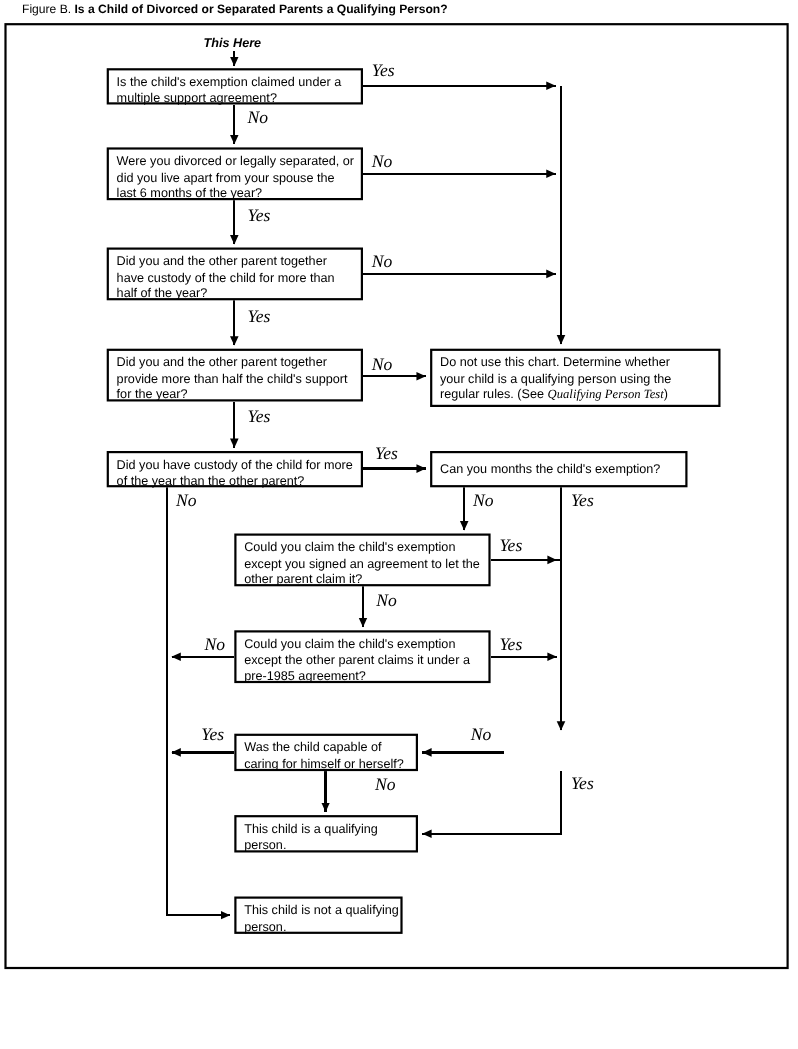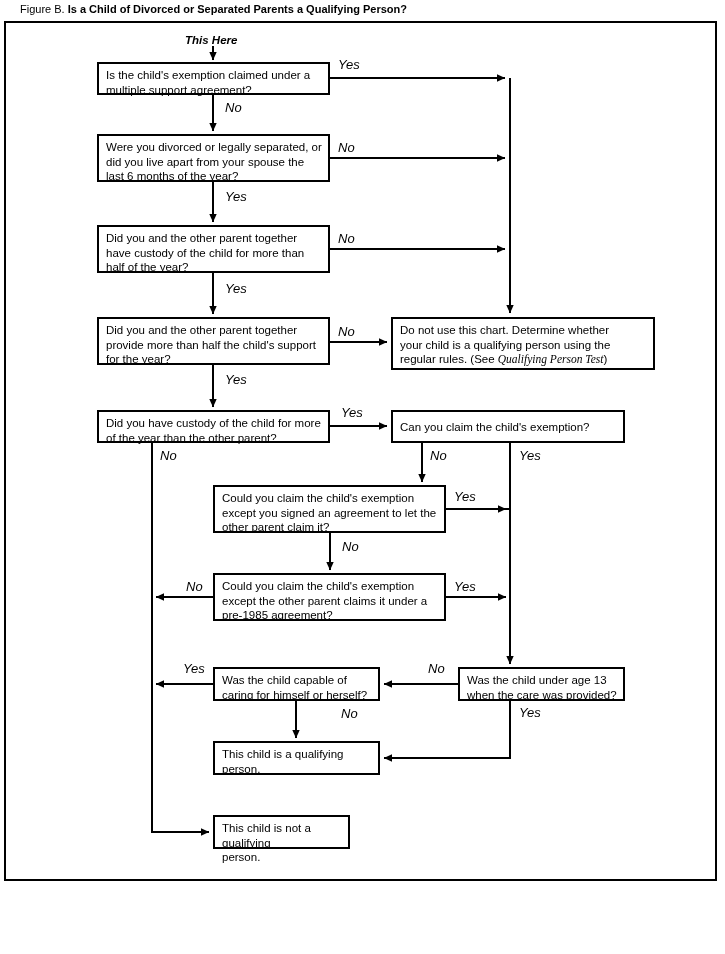--- a/index.html
+++ b/index.html
@@ -62,25 +62,26 @@
     line-height: 14.5px;
     padding: 4px 0 17px 7px;
     white-space: pre-line;
   }
   .node .ital {
     font-style: italic;
     font-family: Liberation Serif, serif;
   }
   .edge-label {
     position: absolute;
-    font-size: 13px;
+    font-size: 16px;
     font-style: italic;
     line-height: 13px;
     white-space: nowrap;
     background: transparent;
+    font-family: Liberation Serif, serif;
   }
   #start-here {
     position: absolute;
     font-size: 11.5px;
     font-weight: bold;
     font-style: italic;
     white-space: nowrap;
   }
 </style>
 </head>
@@ -168,40 +169,38 @@
 provide more than half the child's support
 for the year?</div>
 
   <div class="node" style="left:97px; top:410px; width:233px; height:33px;">Did you have custody of the child for more
 of the year than the other parent?</div>
 
   <div class="node" style="left:391px; top:317px; width:264px; height:53px;"><span>Do not use this chart. Determine whether
 your child is a qualifying person using the
 regular rules. (See </span><span class="ital">Qualifying Person Test</span><span>)</span></div>
 
-  <div class="node" style="left:391px; top:410px; width:234px; height:33px; padding-top:8px;">Can you claim the child's exemption?</div>
+  <div class="node" style="left:391px; top:410px; width:234px; height:33px; padding-top:8px;">Can you months the child's exemption?</div>
 
   <div class="node" style="left:213px; top:485px; width:233px; height:48px;">Could you claim the child's exemption
 except you signed an agreement to let the
 other parent claim it?</div>
 
   <div class="node" style="left:213px; top:573px; width:233px; height:48px;">Could you claim the child's exemption
 except the other parent claims it under a
 pre-1985 agreement?</div>
 
   <div class="node" style="left:213px; top:667px; width:167px; height:34px;">Was the child capable of
 caring for himself or herself?</div>
 
-  <div class="node" style="left:458px; top:667px; width:167px; height:34px;">Was the child under age 13
-when the care was provided?</div>
 
   <div class="node" style="left:213px; top:741px; width:167px; height:34px;">This child is a qualifying
 person.</div>
 
-  <div class="node" style="left:213px; top:815px; width:137px; height:34px;">This child is not a qualifying
+  <div class="node" style="left:213px; top:815px; width:153px; height:34px;">This child is not a qualifying
 person.</div>
 
   <div class="edge-label" style="left:338px; top:58px;">Yes</div>
   <div class="edge-label" style="left:225px; top:101px;">No</div>
 
   <div class="edge-label" style="left:338px; top:141px;">No</div>
   <div class="edge-label" style="left:225px; top:190px;">Yes</div>
 
   <div class="edge-label" style="left:338px; top:232px;">No</div>
   <div class="edge-label" style="left:225px; top:282px;">Yes</div>

